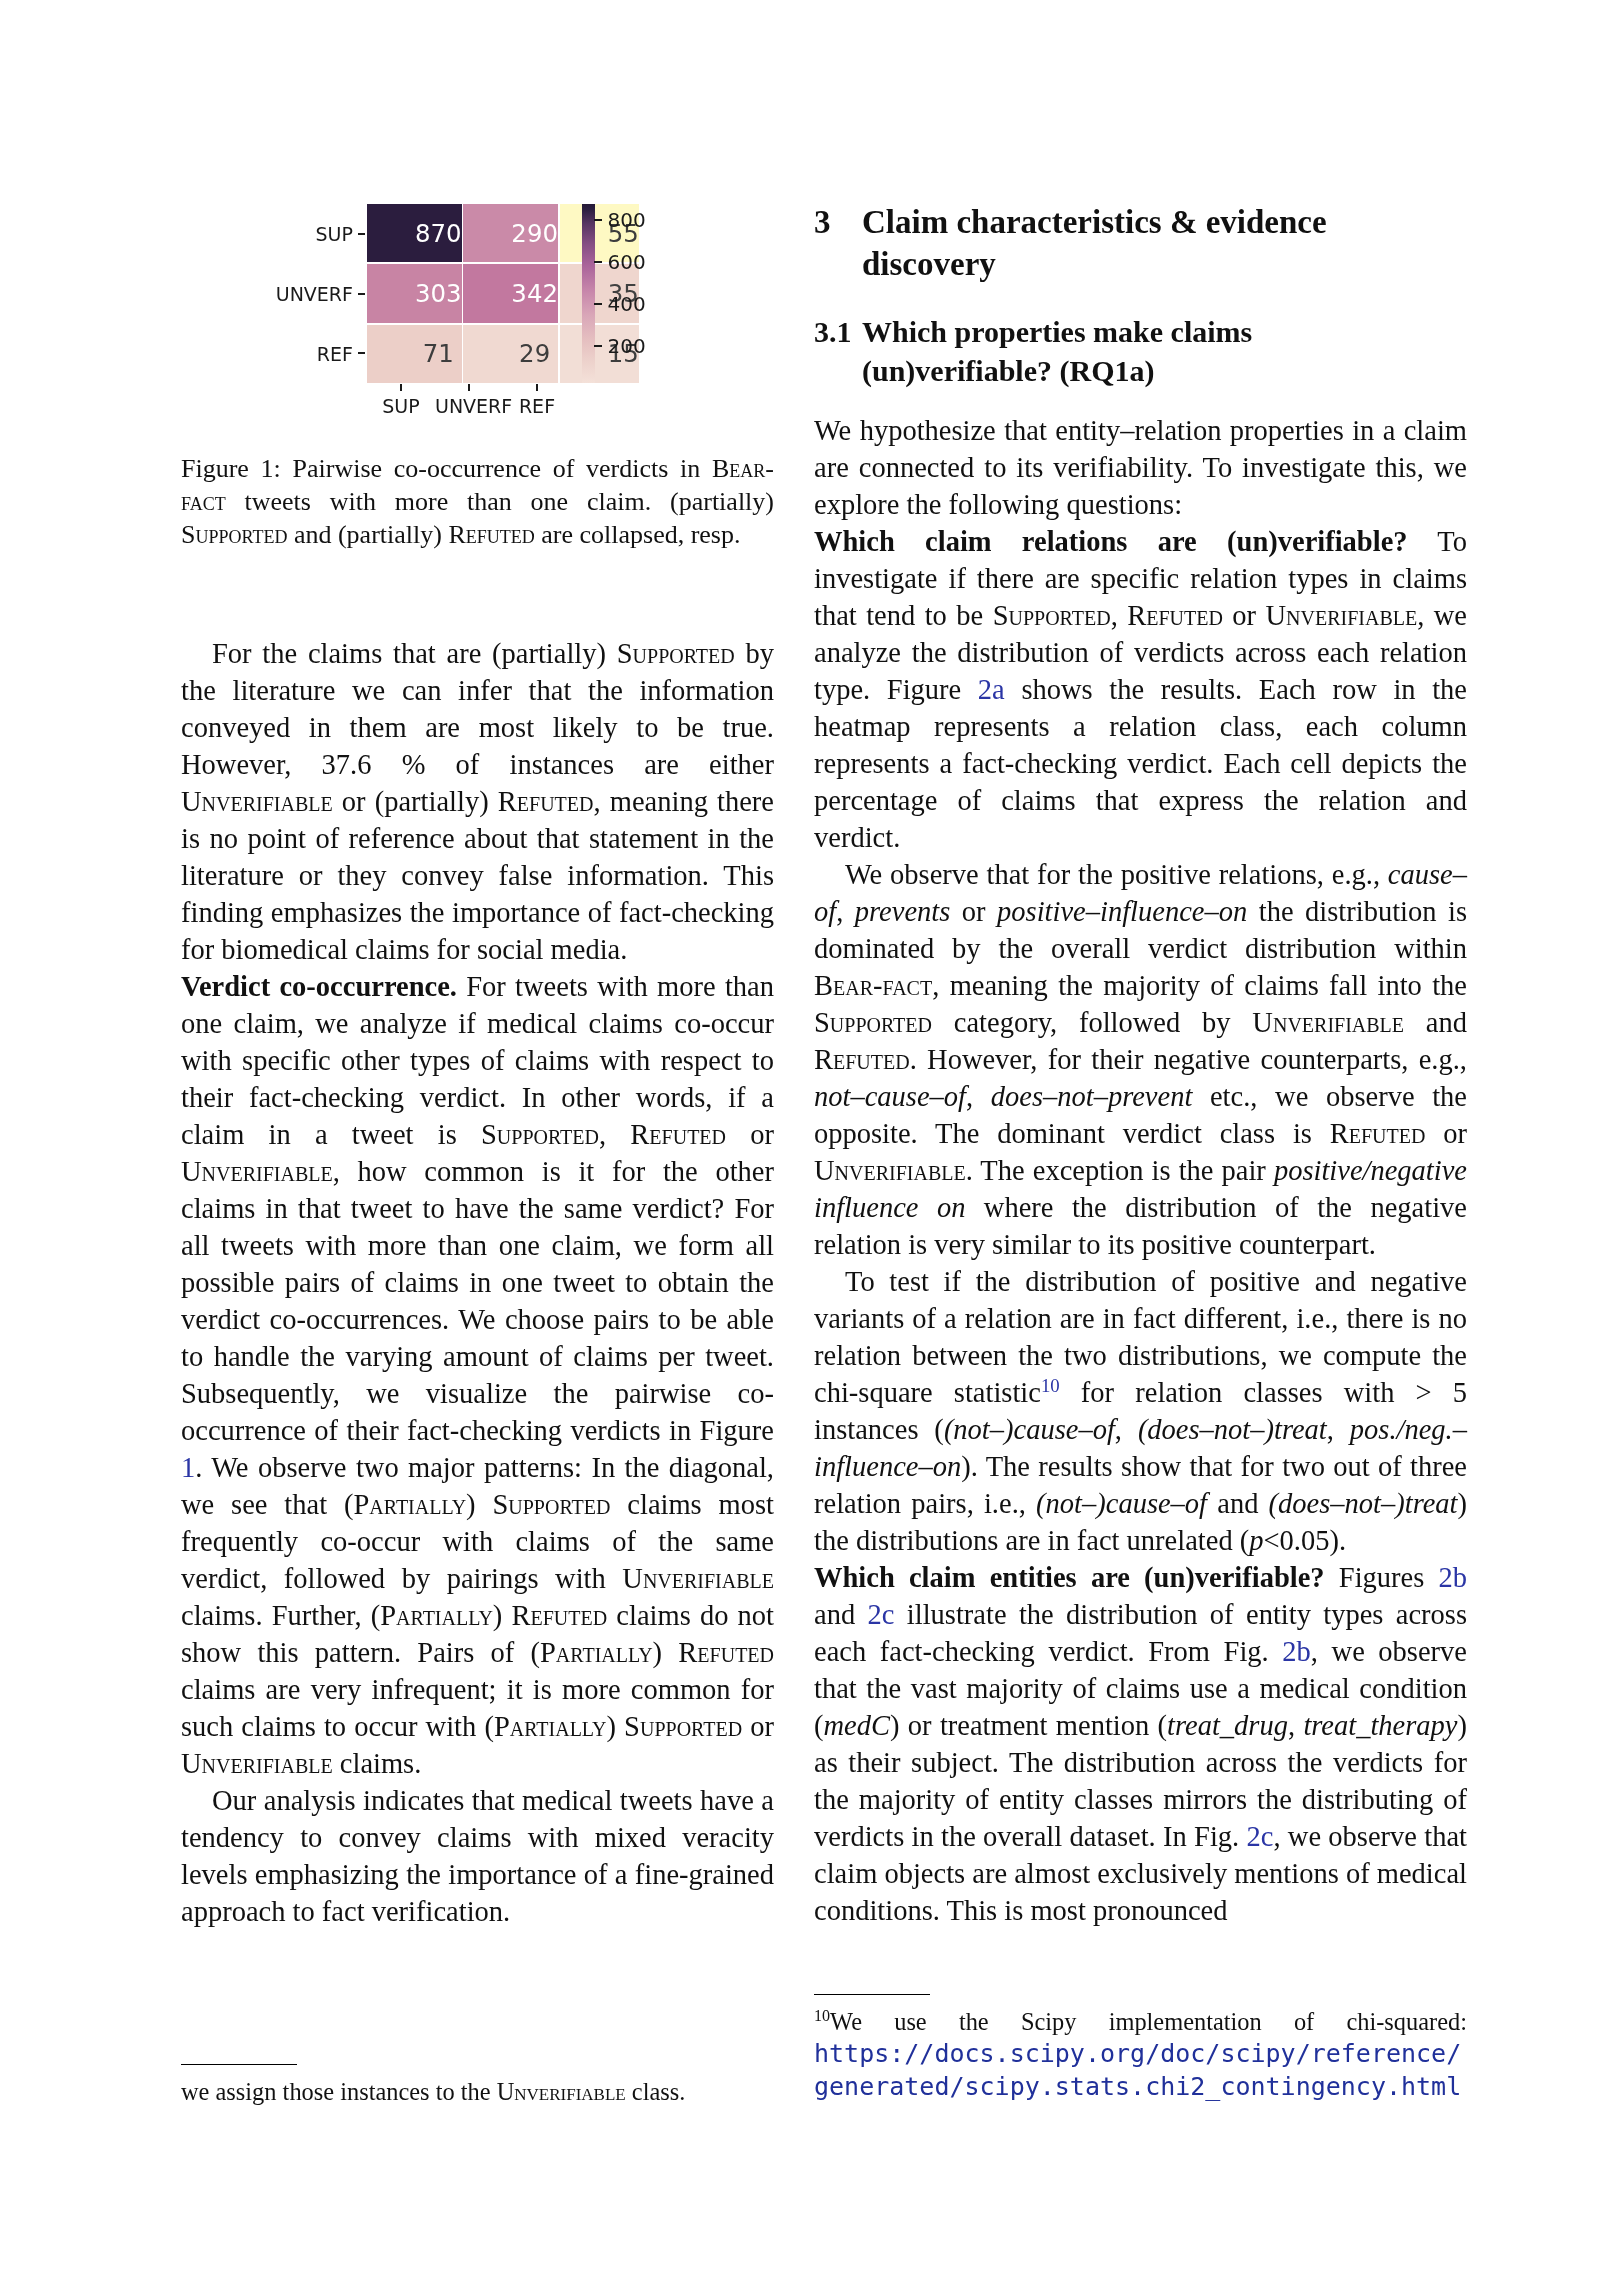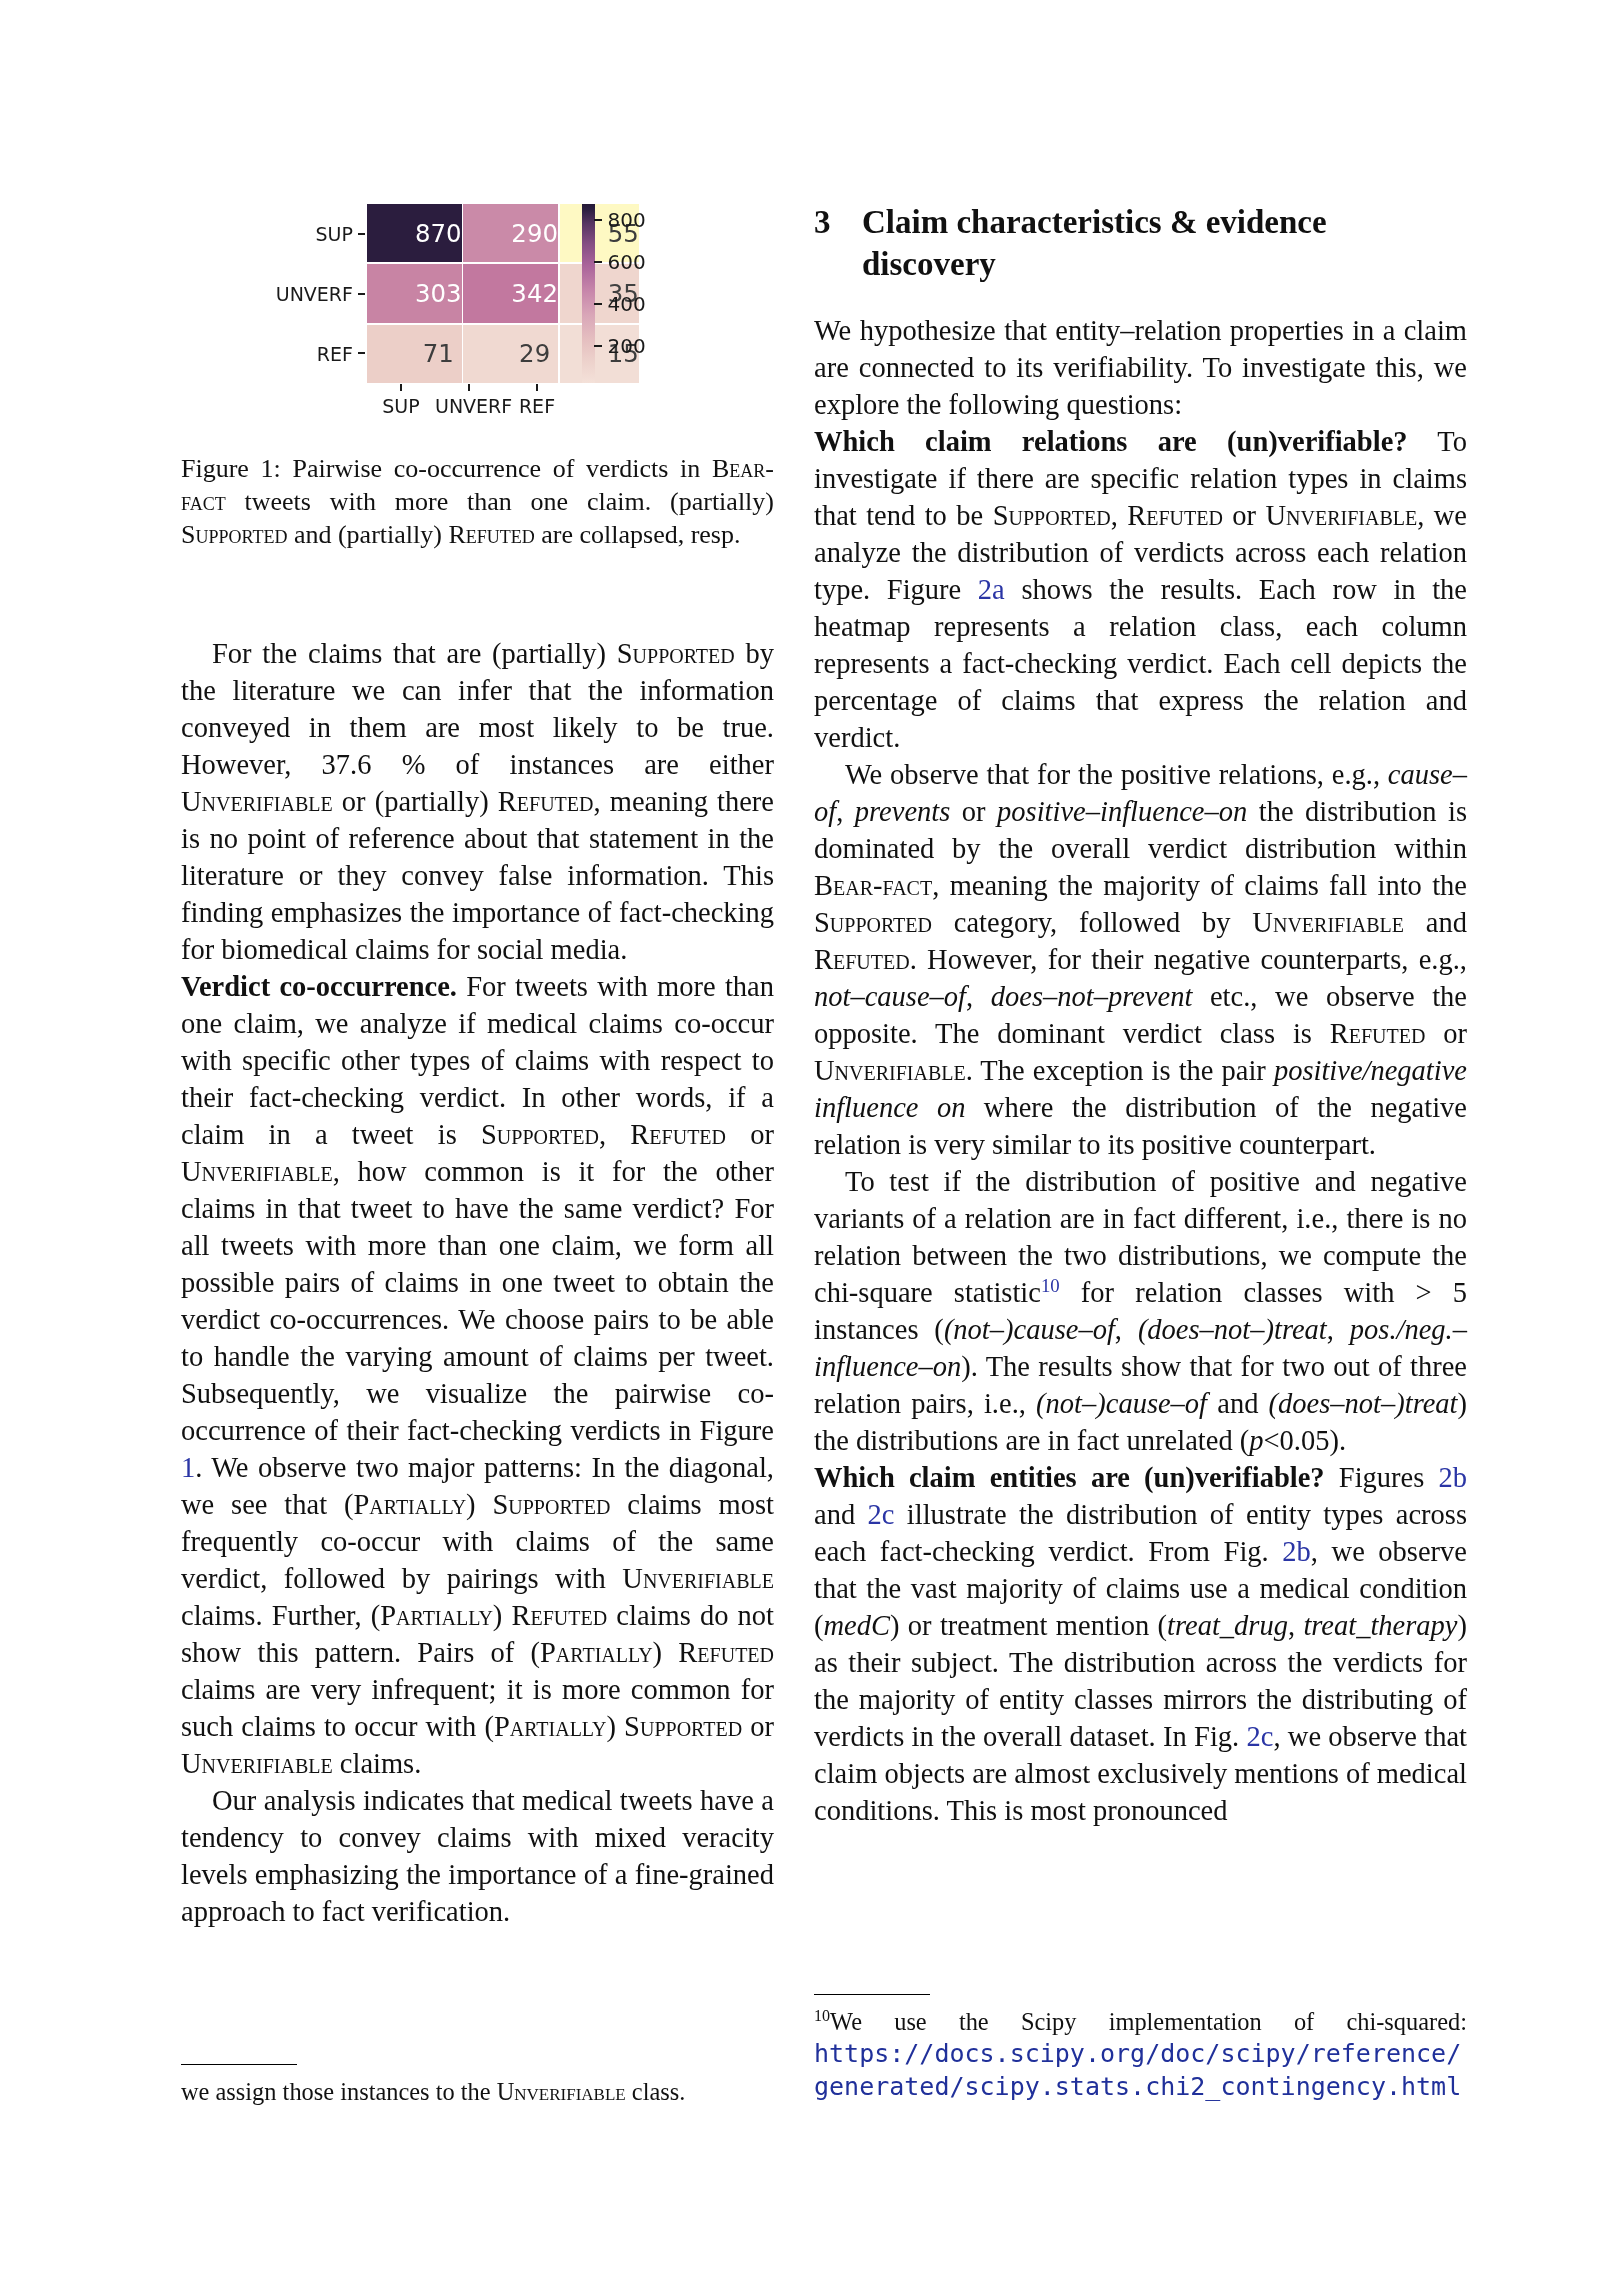--- a/index.html
+++ b/index.html
@@ -126,20 +126,27 @@
   <div class="col col-right">
 
     <div class="sec-h1">
       <span class="num">3</span>
       <span>
         <span style="display:block">Claim characteristics &amp; evidence</span>
         <span style="display:block">discovery</span>
       </span>
     </div>
 
+    <div class="sec-h2">
+      <span class="num">3.1</span>
+      <span>
+        <span style="display:block">Which properties make claims</span>
+        <span style="display:block">(un)verifiable? (RQ1a)</span>
+      </span>
+    </div>
 
     <p class="para"><span>We hypothesize that entity–relation properties in a claim are connected to its verifiability. To investigate this, we explore the following questions:</span></p>
     <p class="para"><span class="b">Which claim relations are (un)verifiable?</span><span> To investigate if there are specific relation types in claims that tend to be </span><span class="sc">Supported</span><span>, </span><span class="sc">Refuted</span><span> or </span><span class="sc">Unverifiable</span><span>, we analyze the distribution of verdicts across each relation type. Figure </span><span class="link">2a</span><span> shows the results. Each row in the heatmap represents a relation class, each column represents a fact-checking verdict. Each cell depicts the percentage of claims that express the relation and verdict.</span></p>
     <p class="para ind"><span>We observe that for the positive relations, e.g., </span><span class="i">cause–of</span><span>, </span><span class="i">prevents</span><span> or </span><span class="i">positive–influence–on</span><span> the distribution is dominated by the overall verdict distribution within </span><span class="sc">Bear-fact</span><span>, meaning the majority of claims fall into the </span><span class="sc">Supported</span><span> category, followed by </span><span class="sc">Unverifiable</span><span> and </span><span class="sc">Refuted</span><span>. However, for their negative counterparts, e.g., </span><span class="i">not–cause–of</span><span>, </span><span class="i">does–not–prevent</span><span> etc., we observe the opposite. The dominant verdict class is </span><span class="sc">Refuted</span><span> or </span><span class="sc">Unverifiable</span><span>. The exception is the pair </span><span class="i">positive/negative influence on</span><span> where the distribution of the negative relation is very similar to its positive counterpart.</span></p>
     <p class="para ind"><span>To test if the distribution of positive and negative variants of a relation are in fact different, i.e., there is no relation between the two distributions, we compute the chi-square statistic</span><span class="sup link">10</span><span> for relation classes with &gt; 5 instances (</span><span class="i">(not–)cause–of</span><span>, </span><span class="i">(does–not–)treat</span><span>, </span><span class="i">pos./neg.–influence–on</span><span>).  The results show that for two out of three relation pairs, i.e., </span><span class="i">(not–)cause–of</span><span> and </span><span class="i">(does–not–)treat</span><span>) the distributions are in fact unrelated (</span><span class="i">p</span><span>&lt;0.05).</span></p>
     <p class="para"><span class="b">Which claim entities are (un)verifiable?</span><span> Figures </span><span class="link">2b</span><span> and </span><span class="link">2c</span><span> illustrate the distribution of entity types across each fact-checking verdict. From Fig. </span><span class="link">2b</span><span>, we observe that the vast majority of claims use a medical condition (</span><span class="i">medC</span><span>) or treatment mention (</span><span class="i">treat_drug</span><span>, </span><span class="i">treat_therapy</span><span>) as their subject. The distribution across the verdicts for the majority of entity classes mirrors the distributing of verdicts in the overall dataset. In Fig. </span><span class="link">2c</span><span>, we observe that claim objects are almost exclusively mentions of medical conditions. This is most pronounced</span></p>
   </div>
 
   <div class="footnote fn-left">
     <div class="fn-rule"></div>

